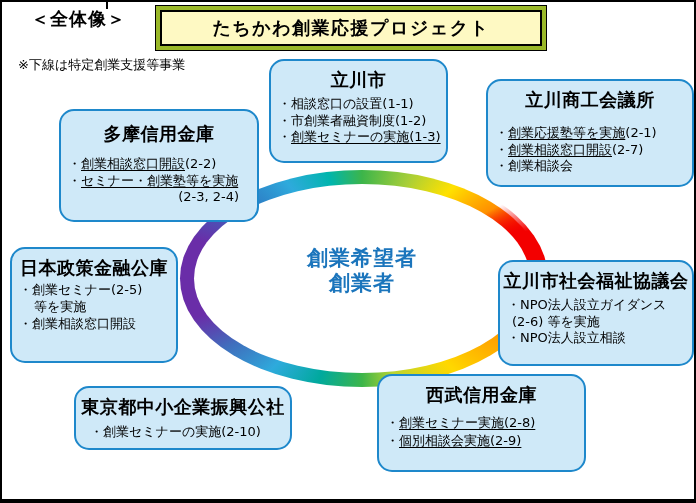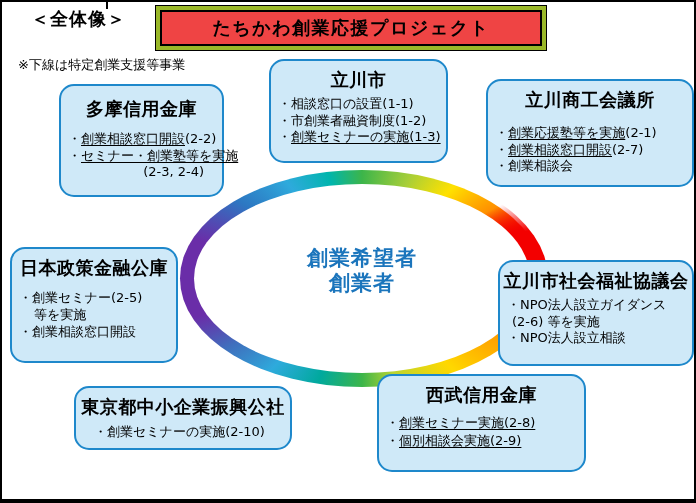--- a/index.html
+++ b/index.html
@@ -18,21 +18,21 @@
   }
   .note { position:absolute; left:16px; top:54px; font-size:13px; }
 
   .title-frame {
     position:absolute; left:153px; top:3px; width:392px; height:46px;
     box-sizing:border-box; background:var(--title-frame-green,#9ab829);
     border:1px solid #000; padding:4px;
   }
   .title-inner {
     box-sizing:border-box; width:100%; height:100%;
-    background:#ef4444; border:2px solid #000;
+    background:#fef9c3; border:2px solid #000;
     display:flex; align-items:center; justify-content:center;
     font-size:18px; font-weight:bold; letter-spacing:1.5px;
   }
 
   
   .ring-base {
     position:absolute; left:178px; top:168px; width:364px; height:217px;
     border-radius:50%; z-index:1;
   }
   .ring-red {
@@ -61,29 +61,29 @@
   }
   .org-items {
     font-size:13px; line-height:1.28; padding:0 4px 4px 7px; margin-top:13px;
   }
   .item-line { white-space:nowrap; }
   .ul { text-decoration:underline; text-underline-offset:2px; }
 
   .pos-city   { left:267px; top:57px;  width:179px; height:104px; }
   .pos-city .org-items  { margin-top:4px; }
   .pos-cci    { left:484px; top:77px;  width:208px; height:108px; }
-  .pos-tama   { left:57px;  top:82px;  width:165px; height:113px; }
+  .pos-tama   { left:57px;  top:107px;  width:200px; height:113px; }
   .pos-tama .org-title  { padding-top:11px; }
   .pos-tama .org-items  { margin-top:10px; }
   .pos-jfc    { left:8px;   top:245px; width:168px; height:116px; }
-  .pos-jfc .org-items   { margin-top:9px; line-height:1.32; }
+  .pos-jfc .org-items   { margin-top:1px; line-height:1.32; }
   .pos-swc    { left:496px; top:258px; width:196px; height:106px; }
   .pos-swc .org-items   { margin-top:4px; }
   .pos-kosha  { left:72px;  top:384px; width:218px; height:64px; }
-  .pos-kosha .org-items { margin-top:5px; padding-left:2px;margin-left:16px; }
+  .pos-kosha .org-items { margin-top:5px; padding-left:14px; }
   .pos-seibu  { left:375px; top:372px; width:209px; height:98px; }
   .pos-seibu .org-items { margin-top:7px; line-height:1.35; }
 </style>
 </head>
 <body>
 
 <div class="canvas">
   <div class="notch"></div>
 
   <div class="overall-label">＜全体像＞</div>

